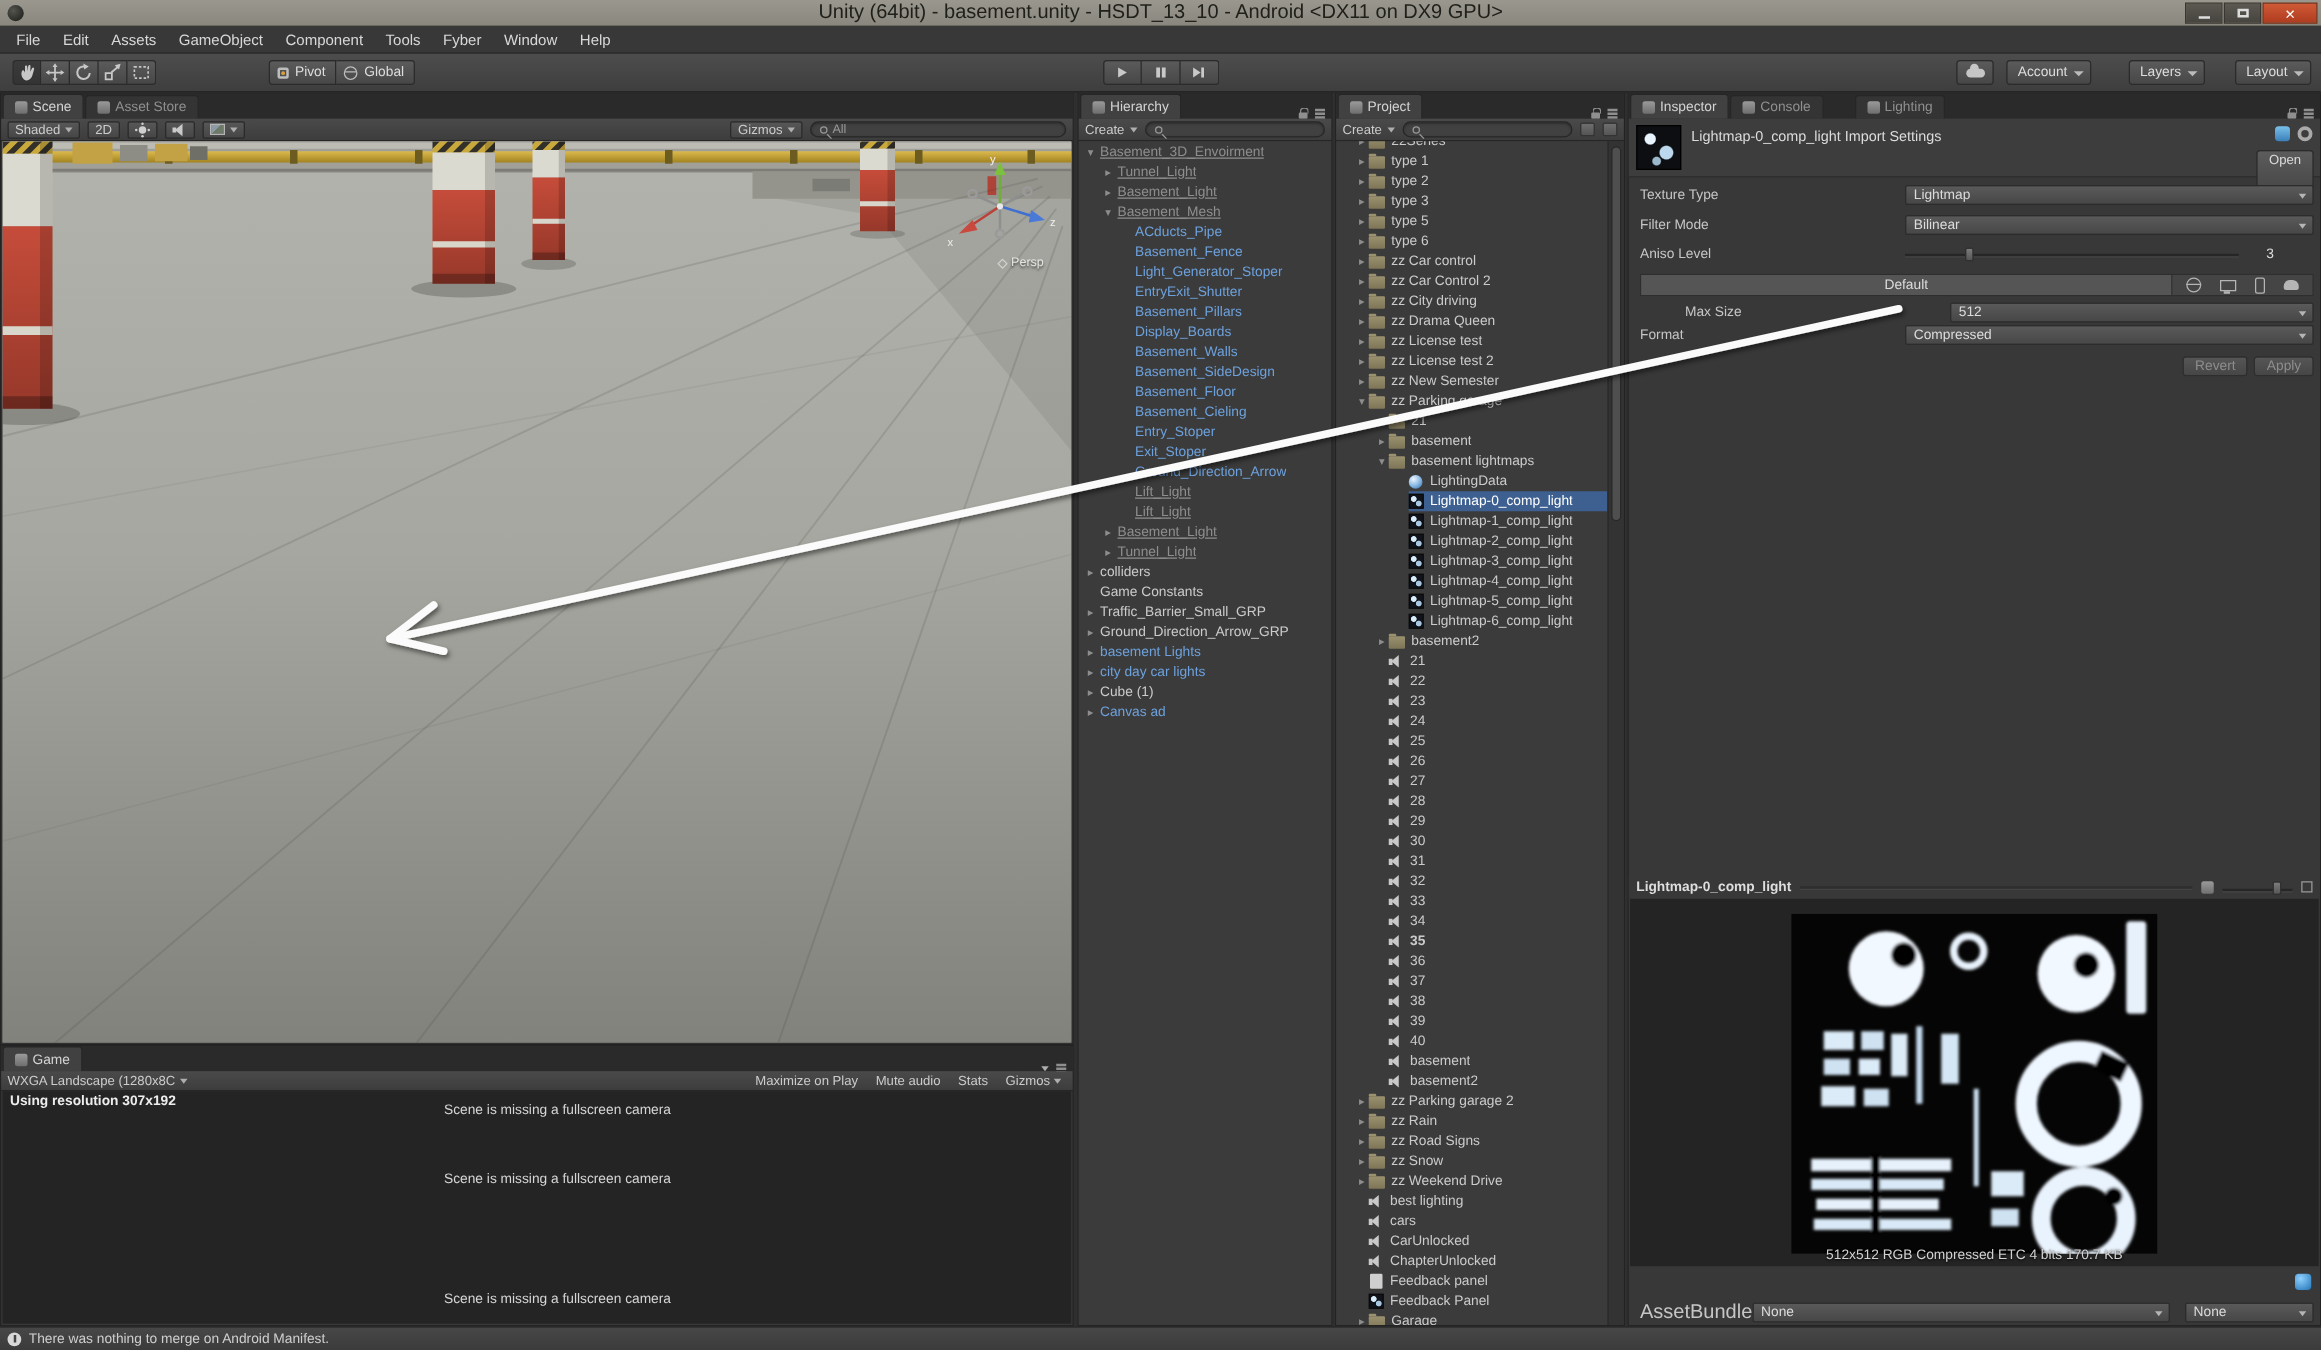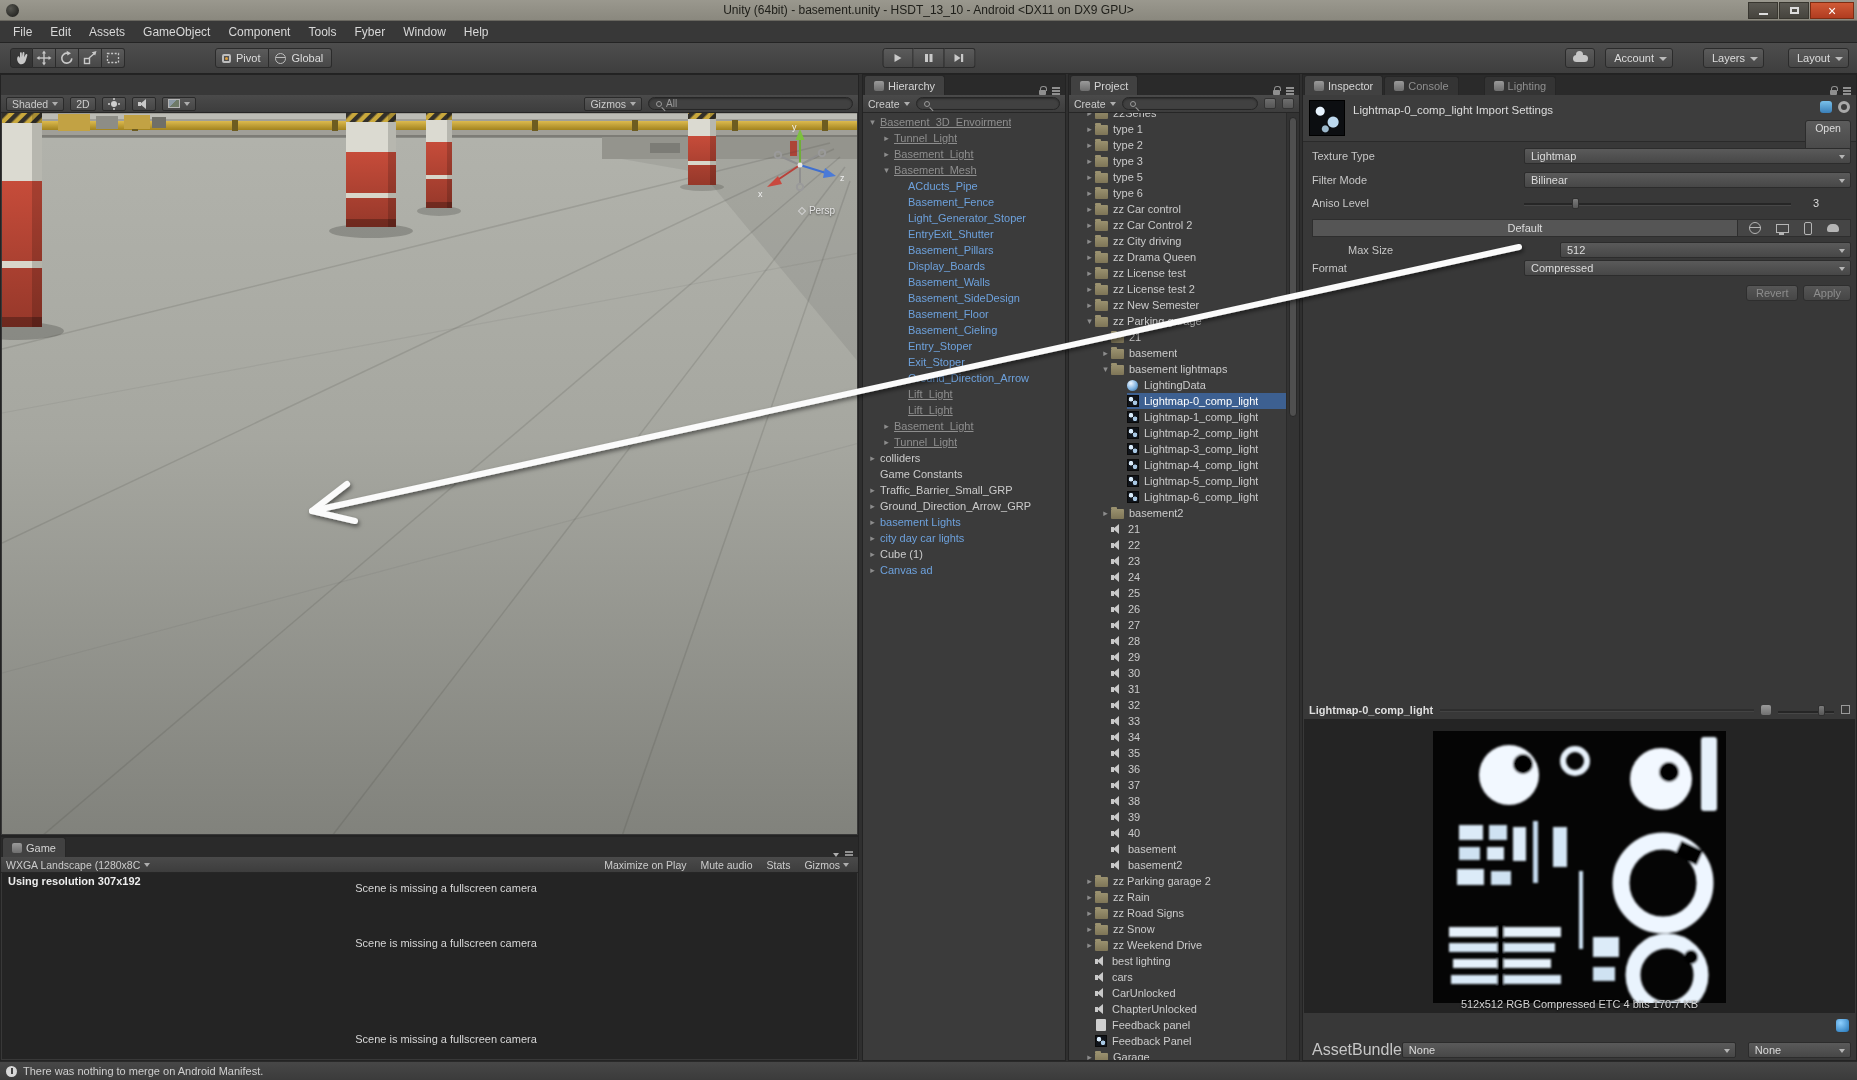--- a/index.html
+++ b/index.html
@@ -2,21 +2,21 @@
 <html><head>
 <meta charset="utf-8">
 <style>
 *{margin:0;padding:0;box-sizing:border-box;}
 body{width:1857px;height:1080px;overflow:hidden;background:#2f2f2f;font-family:"Liberation Sans","DejaVu Sans",sans-serif;}
 #root{position:relative;width:1857px;height:1080px;background:#2f2f2f;overflow:hidden;}
 
 
 .titlebar{position:absolute;left:0;top:0;right:0;height:21px;background:linear-gradient(#9a988e,#8a887e);border-bottom:1px solid #696760;display:flex;align-items:center;}
 .appicon{width:13px;height:13px;margin-left:6px;border-radius:50%;background:radial-gradient(circle at 35% 35%,#55554f,#171715);z-index:2;}
-.title{position:absolute;left:0;right:0;text-align:center;font-size:12px;color:#20201b;}
+.title{position:absolute;left:0;right:0;text-align:center;font-size:16px;color:#20201b;}
 .wbtns{position:absolute;right:3px;top:2px;display:flex;gap:1px;z-index:2;}
 .wb{width:30px;height:17px;display:flex;align-items:center;justify-content:center;background:linear-gradient(#5b5952,#46443e);border:1px solid #38362f;}
 .wb.min i{width:9px;height:2px;background:#ddd;margin-top:7px;}
 .wb.max i{width:9px;height:7px;border:2px solid #ddd;}
 .wb.close{width:44px;background:linear-gradient(#d05a36,#b03c20);border-color:#7e2c12;color:#fff;font-size:14px;line-height:1;}
 
 
 .menubar{position:absolute;left:0;top:21px;right:0;height:22px;background:#383838;border-bottom:1px solid #242424;display:flex;align-items:center;padding-left:4px;}
 .menuitem{padding:0 9px;font-size:12px;color:#d8d8d8;height:100%;display:flex;align-items:center;}
 
@@ -274,20 +274,30 @@
       <span class="tbdd mL30">
           <span>Layers</span>
         </span>
       <span class="tbdd mL24">
           <span>Layout</span>
         </span>
     </div>
   </div>
 
   <div class="panel" style="left:0;top:74px;width:859px;height:762px;">
+    <div class="tabstrip">
+      <span class="tab active">
+          <i class="tabico"></i>
+          <span>Scene</span>
+        </span>
+      <span class="tab">
+          <i class="tabico"></i>
+          <span>Asset Store</span>
+        </span>
+    </div>
     <div class="minibar">
       <span class="sbtn">
           <span>Shaded</span>
           <i class="dda"></i>
         </span>
       <span class="sbtn">2D</span>
       <span class="sbtn">
           <i class="sun"></i>
         </span>
       <span class="sbtn">
@@ -1027,21 +1037,21 @@
           </div>
 
           <div class="row" style="padding-left: 31px;">
             <span class="arr"></span>
             <span class="band">
               <span class="ico ico-audio"></span>
               <span class="lbl">34</span>
             </span>
           </div>
 
-          <div class="row" style="padding-left: 31px;">
+          <div class="row" style="padding-left: 31px; font-weight: bold;">
             <span class="arr"></span>
             <span class="band">
               <span class="ico ico-audio"></span>
               <span class="lbl">35</span>
             </span>
           </div>
 
           <div class="row" style="padding-left: 31px;">
             <span class="arr"></span>
             <span class="band">

